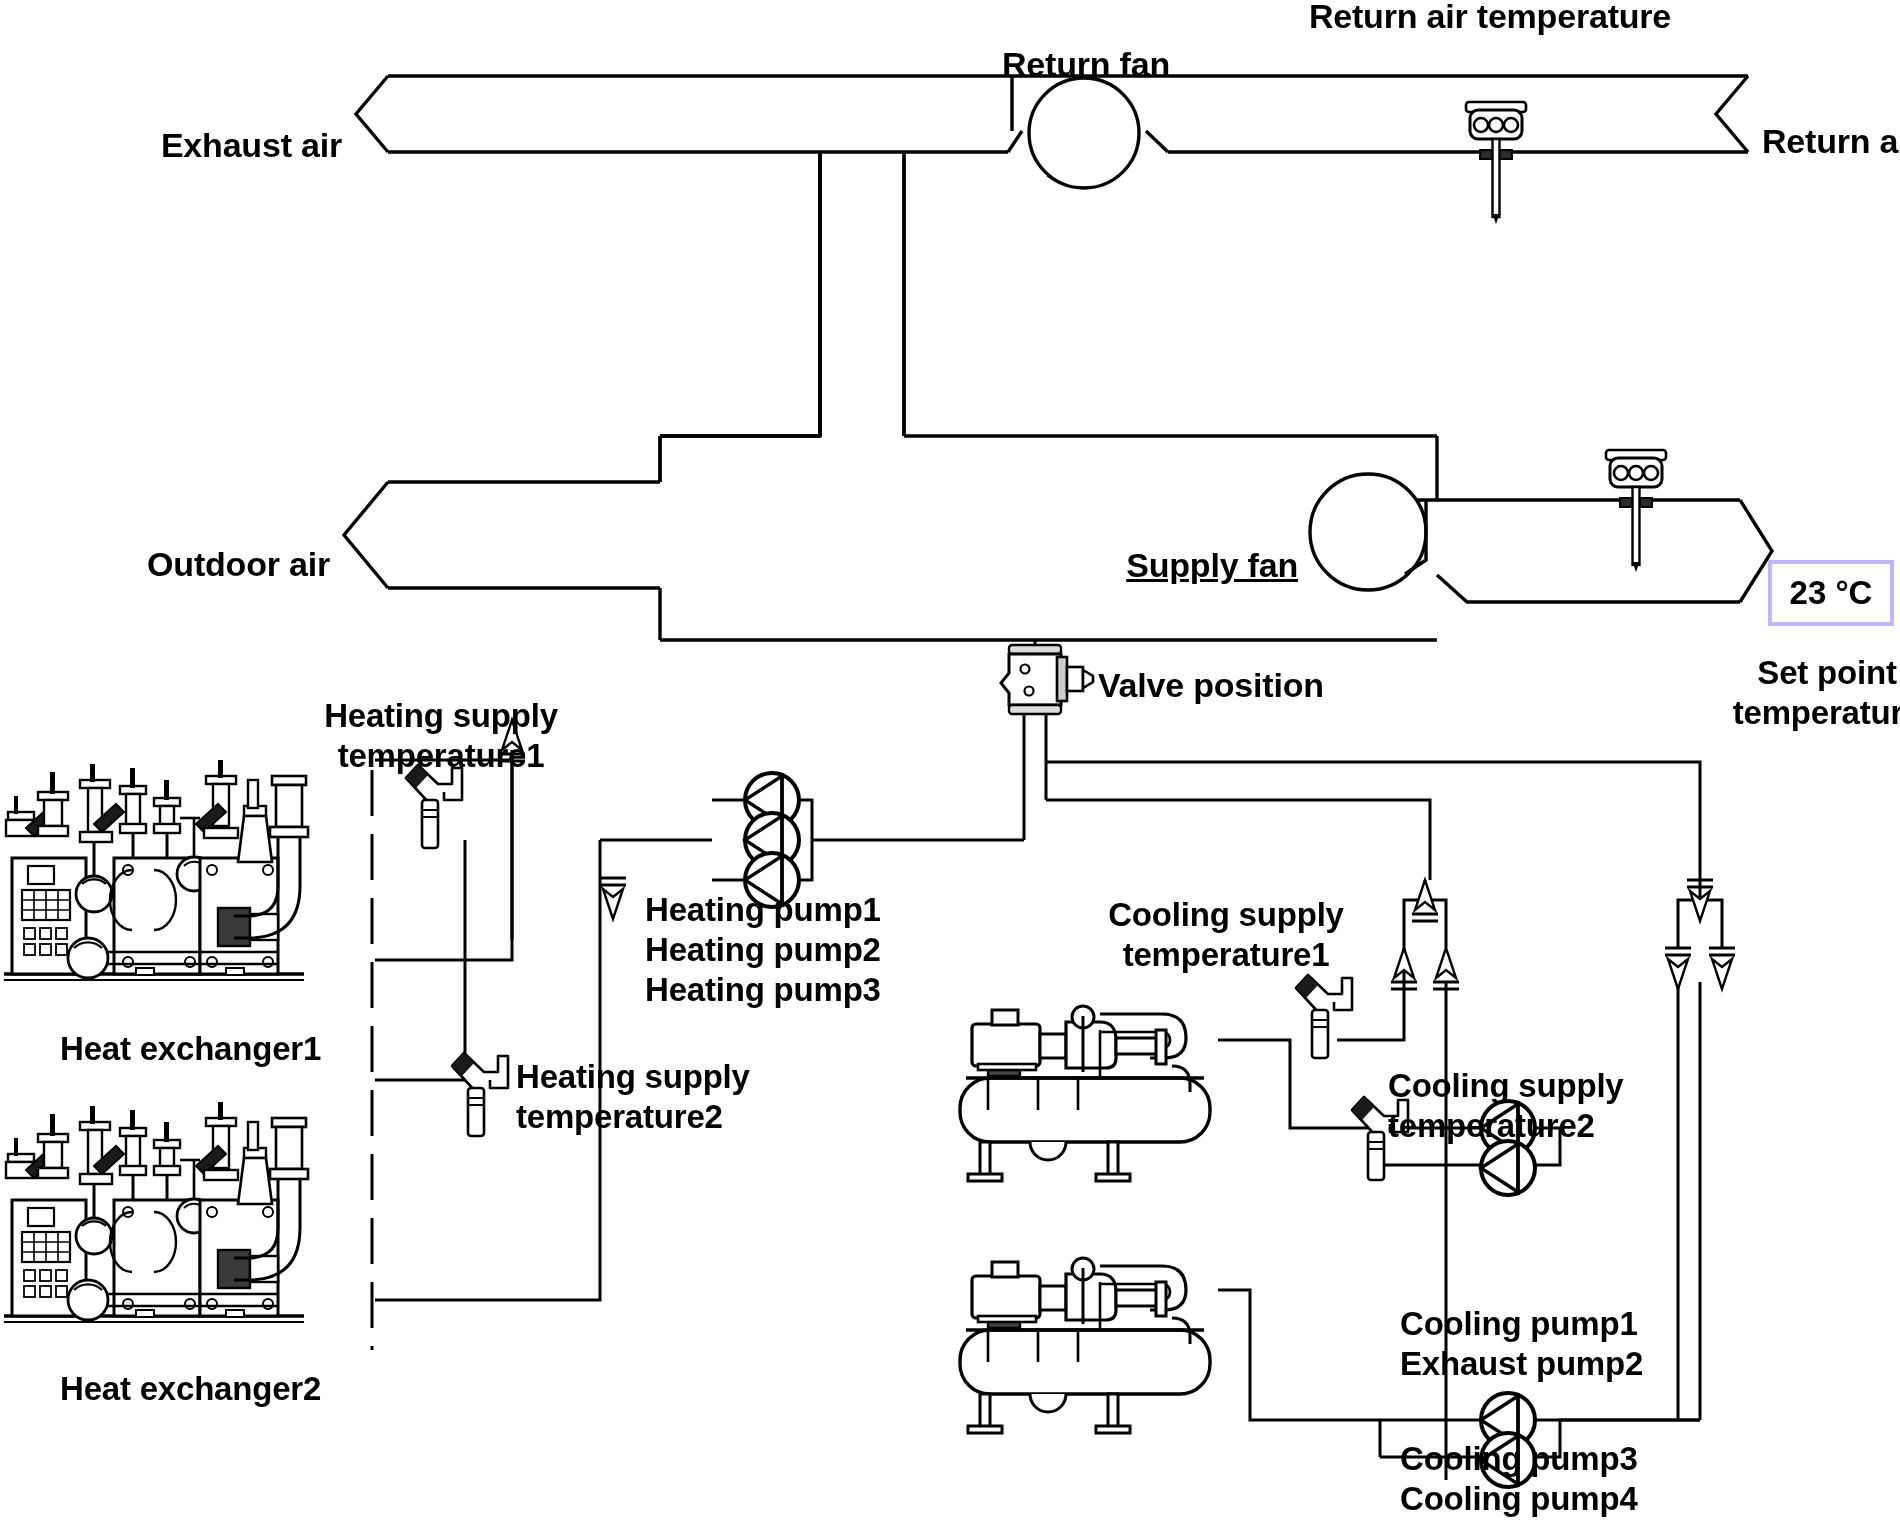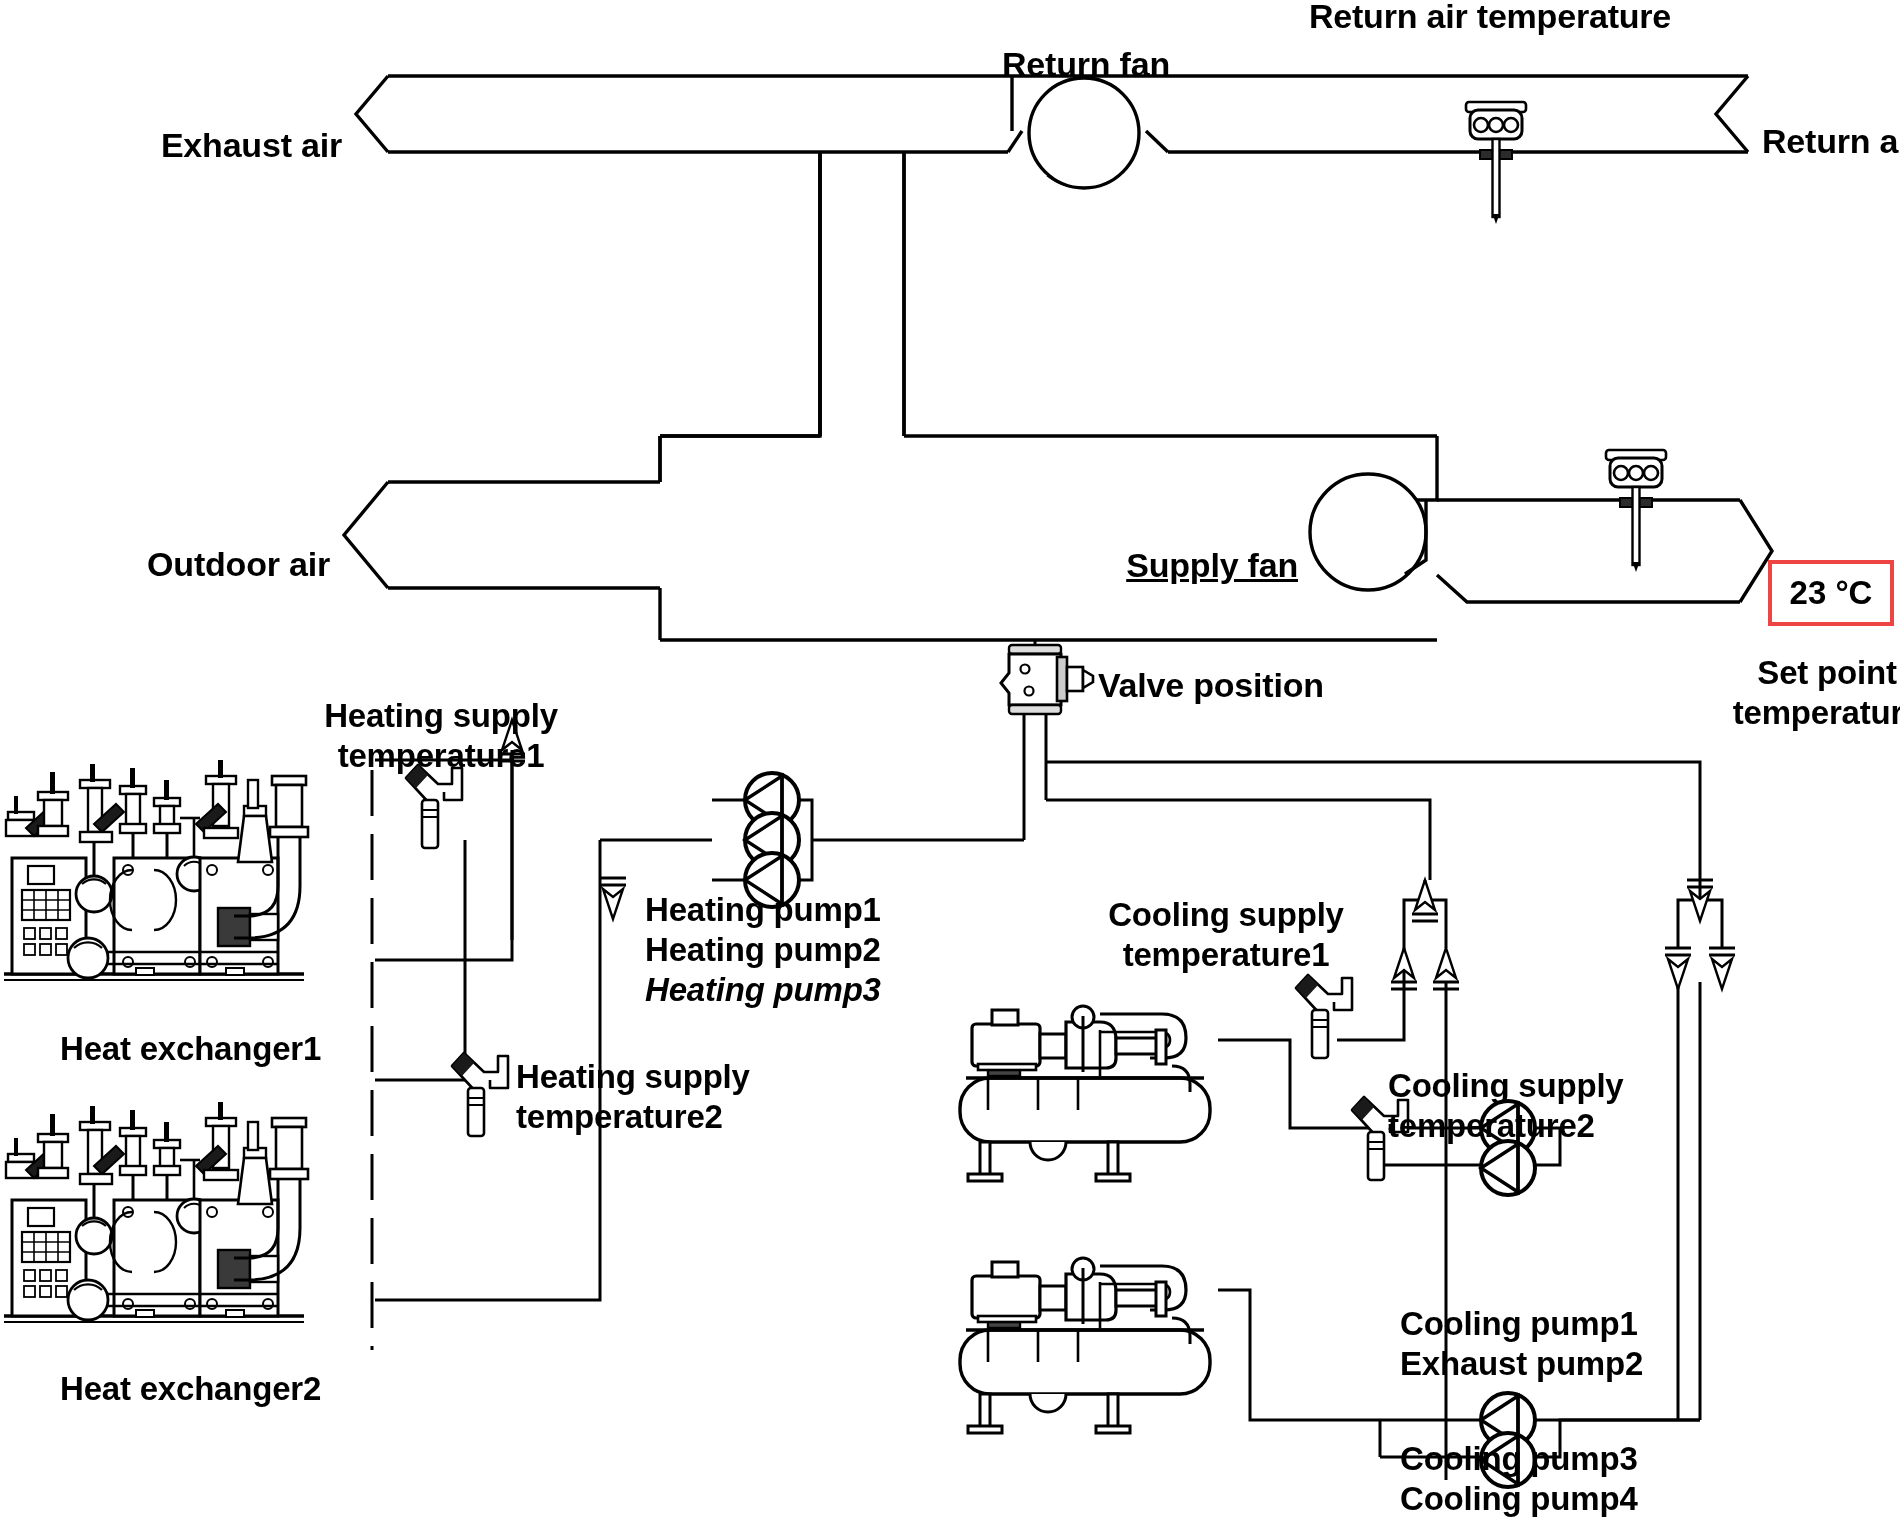--- a/index.html
+++ b/index.html
@@ -32,21 +32,21 @@
     white-space: pre;
     line-height: 1.18;
     letter-spacing: -0.2px;
   }
   .lbl.c { text-align: center; transform: translateX(-50%); }
   .lbl.r { text-align: right; transform: translateX(-100%); margin-top: 29px; }
   .t34 { font-size: 34px; }
   .t33 { font-size: 33px; }
   .setbox {
     position: absolute;
-    border: 4px solid #ef4444;
+    border: 4px solid #c4b5fd;
     background: #fff;
     display: flex;
     align-items: center;
     justify-content: center;
     font-weight: bold;
     font-size: 33px;
     font-family: "Liberation Sans", sans-serif;
   }
 </style>
 </head>
@@ -523,21 +523,21 @@
   <div class="lbl t34" style="left:1098px; top:665px;">Valve position</div>
 
   <div class="lbl t33 c" style="left:441px; top:697px;">Heating supply</div>
   <div class="lbl t33 c" style="left:441px; top:737px;">temperature1</div>
 
   <div class="lbl t33" style="left:516px; top:1058px;">Heating supply</div>
   <div class="lbl t33" style="left:516px; top:1098px;">temperature2</div>
 
   <div class="lbl t33" style="left:645px; top:891px;">Heating pump1</div>
   <div class="lbl t33" style="left:645px; top:931px;">Heating pump2</div>
-  <div class="lbl t33" style="left:645px; top:971px;font-style:italic;">Heating pump3</div>
+  <div class="lbl t33" style="left:645px; top:971px;">Heating pump3</div>
 
   <div class="lbl t33" style="left:60px; top:1030px;">Heat exchanger1</div>
   <div class="lbl t33" style="left:60px; top:1370px;">Heat exchanger2</div>
 
   <div class="lbl t33 c" style="left:1226px; top:896px;">Cooling supply</div>
   <div class="lbl t33 c" style="left:1226px; top:936px;">temperature1</div>
 
   <div class="lbl t33" style="left:1388px; top:1067px;">Cooling supply</div>
   <div class="lbl t33" style="left:1388px; top:1107px;">temperature2</div>
 

